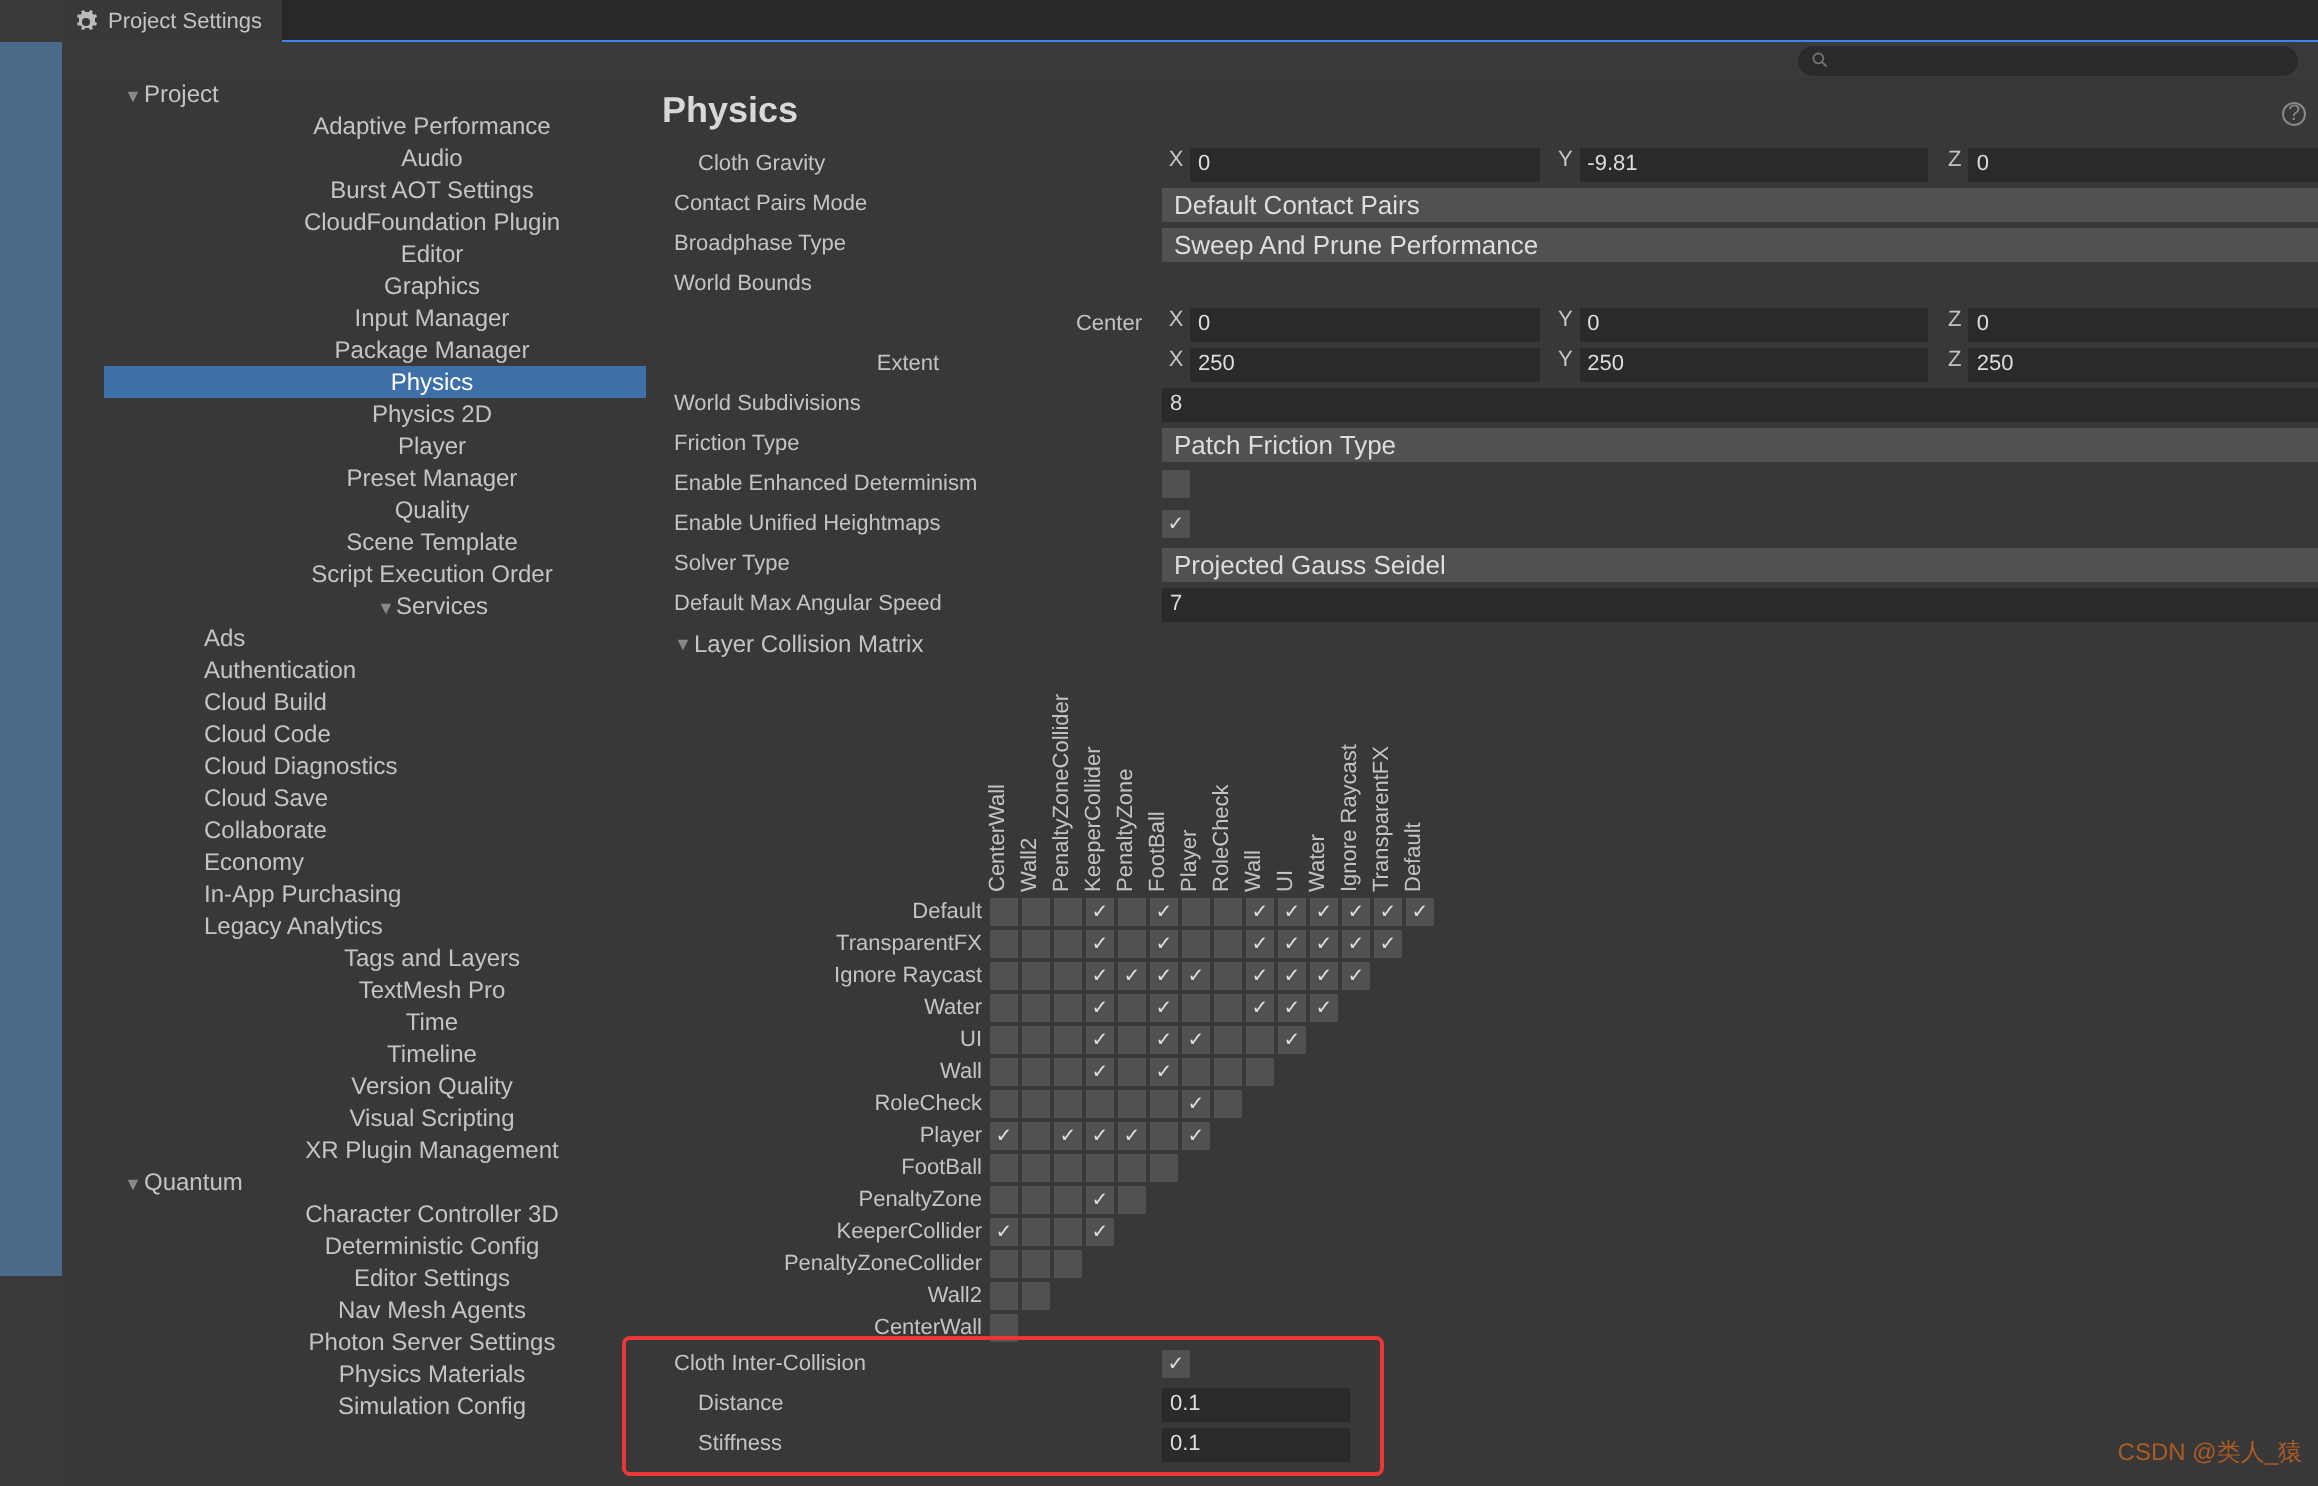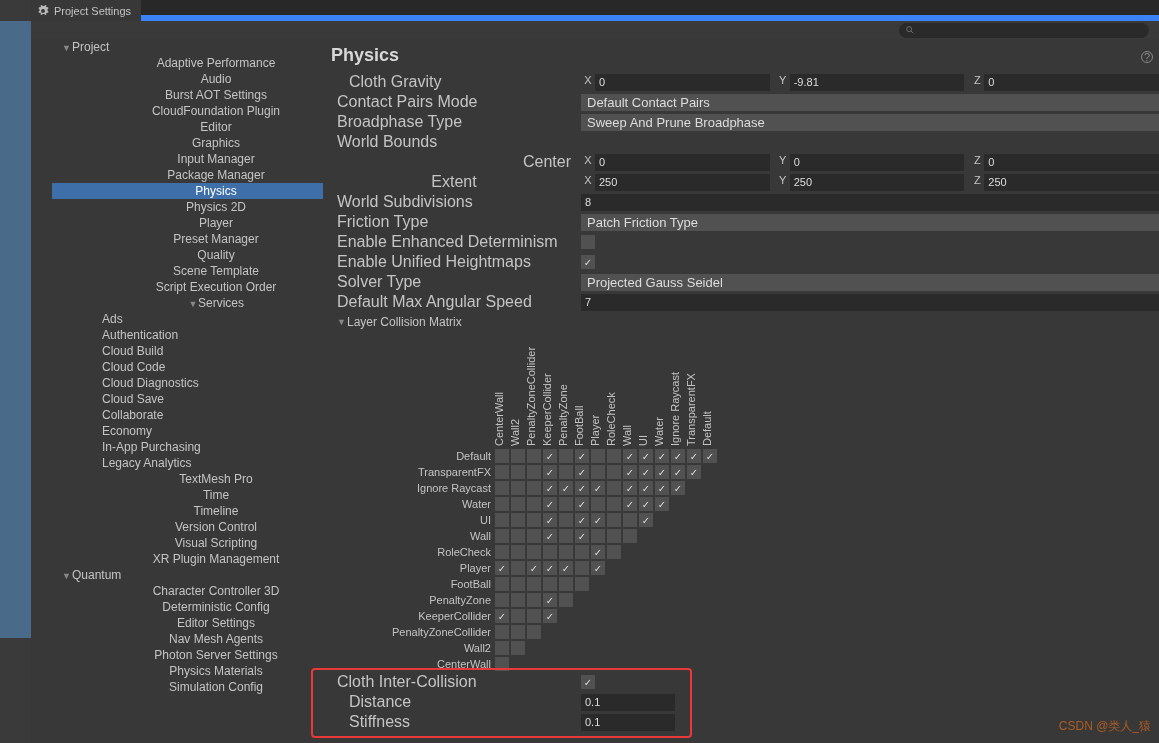--- a/index.html
+++ b/index.html
@@ -1,36 +1,36 @@
 <!DOCTYPE html>
 <html><head>
 <meta charset="utf-8">
 <style>
 * { margin:0; padding:0; box-sizing:border-box; font-family:Arial,Helvetica,sans-serif; }
 body { background:#383838; color:#c4c4c4; font-size:12px; width:1159px; height:743px; overflow:hidden; position:relative; }
 .left-strip { position:absolute; left:0; top:0; width:31px; height:743px; background:#4a6a8a; }
 .left-strip-top { position:absolute; left:0; top:0; width:31px; height:21px; background:#3a3a3a; }
 .left-strip-bottom { position:absolute; left:0; top:638px; width:31px; height:105px; background:#3a3a3a; }
-.tab-bar { position:absolute; left:31px; top:0; right:0; height:21px; background:#282828; border-bottom:6px solid #3b82f6; }
+.tab-bar { position:absolute; left:31px; top:0; right:0; height:21px; background:#282828; border-bottom:1px solid #3b82f6; }
 .tab { display:inline-flex; align-items:center; background:#383838; height:21px; padding:0 10px 0 6px; gap:5px; font-size:11px; color:#c4c4c4; }
 .tab .gear { width:12px; height:12px; }
 .search-row { position:absolute; left:31px; top:21px; right:0; height:18px; background:#3a3a3a; display:flex; justify-content:flex-end; align-items:center; padding-right:10px; }
 .search-box { width:250px; height:15px; background:#2a2a2a; border-radius:8px; display:flex; align-items:center; padding-left:6px; }
 .search-box svg { width:10px; height:10px; opacity:.6; }
 .sidebar { position:absolute; left:31px; top:39px; width:292px; bottom:0; background:#383838; overflow:hidden; border-right:1px solid #222;margin-left:21px; }
 .tree-item { height:16px; line-height:16px; white-space:nowrap; cursor:default; padding-left:6px; }
 .tree-item.selected { background:#3e6fa8; color:#fff; }
 .arrow { display:inline-block; width:10px; font-size:9px; color:#888; }
 .indent-0 { padding-left:10px; } .indent-1 { padding-left:37px;text-align:center; } .indent-2 { padding-left:50px; }
 .main { position:absolute; left:323px; top:39px; right:0; bottom:0; background:#383838; }
 .main-title { font-size:18px; font-weight:bold; color:#d8d8d8; padding:6px 0 0 8px; }
 .help-icon { position:absolute; right:6px; top:12px; color:#888; font-size:11px; border:1px solid #888; border-radius:50%; width:12px; height:12px; text-align:center; line-height:10px; }
 .props { padding:6px 0 0 14px; }
 .row { display:flex; align-items:center; height:20px; }
-.row .label { width:244px; color:#c4c4c4; font-size:16px; }
+.row .label { width:244px; color:#c4c4c4; font-size:11px; }
 .row .label.indent { padding-left:12px; }
 .val-str { flex:1; background:#515151; color:#ddd; height:17px; line-height:17px; padding-left:6px; font-size:13px; border:none; margin-right:0; }
 .val-num { flex:1; background:#2a2a2a; color:#ddd; height:17px; line-height:17px; padding-left:4px; font-size:11px; border:none; }
 .chk { width:14px; height:14px; background:#515151; display:inline-flex; align-items:center; justify-content:center; font-size:10px; color:#ddd; }
 .xyz { display:flex; flex:1; gap:0; }
 .xyz .lbl { width:14px; text-align:center; color:#c4c4c4; font-size:11px; }
 .xyz .num { flex:1; background:#2a2a2a; color:#ddd; height:17px; line-height:17px; padding-left:4px; font-size:11px; margin-right:6px; }
 .xyz .num:last-child{margin-right:0;}
 .foldout { display:flex; align-items:center; height:20px; }
 .foldout .arrow { width:10px; color:#888; }
@@ -90,24 +90,25 @@
     <div class="tree-item indent-2"><span>Ads</span></div>
     <div class="tree-item indent-2"><span>Authentication</span></div>
     <div class="tree-item indent-2"><span>Cloud Build</span></div>
     <div class="tree-item indent-2"><span>Cloud Code</span></div>
     <div class="tree-item indent-2"><span>Cloud Diagnostics</span></div>
     <div class="tree-item indent-2"><span>Cloud Save</span></div>
     <div class="tree-item indent-2"><span>Collaborate</span></div>
     <div class="tree-item indent-2"><span>Economy</span></div>
     <div class="tree-item indent-2"><span>In-App Purchasing</span></div>
     <div class="tree-item indent-2"><span>Legacy Analytics</span></div>
+    <div class="tree-item indent-1"><span>Tags and Layers</span></div>
     <div class="tree-item indent-1"><span>TextMesh Pro</span></div>
     <div class="tree-item indent-1"><span>Time</span></div>
     <div class="tree-item indent-1"><span>Timeline</span></div>
-    <div class="tree-item indent-1"><span>Version Control</span></div>
+    <div class="tree-item indent-1"><span>Version Quality</span></div>
     <div class="tree-item indent-1"><span>Visual Scripting</span></div>
     <div class="tree-item indent-1"><span>XR Plugin Management</span></div>
     <div class="tree-item indent-0"><span class="arrow">▼</span><span>Quantum</span></div>
     <div class="tree-item indent-1"><span>Character Controller 3D</span></div>
     <div class="tree-item indent-1"><span>Deterministic Config</span></div>
     <div class="tree-item indent-1"><span>Editor Settings</span></div>
     <div class="tree-item indent-1"><span>Nav Mesh Agents</span></div>
     <div class="tree-item indent-1"><span>Photon Server Settings</span></div>
     <div class="tree-item indent-1"><span>Physics Materials</span></div>
     <div class="tree-item indent-1"><span>Simulation Config</span></div>
@@ -129,21 +130,21 @@
           <span class="num">0</span>
       </div>
     </div>
 
     <div class="row">
       <div class="label">Contact Pairs Mode</div>
       <div class="val-str">Default Contact Pairs</div>
     </div>
     <div class="row">
       <div class="label">Broadphase Type</div>
-      <div class="val-str">Sweep And Prune Broadphase</div>
+      <div class="val-str">Sweep And Prune Performance</div>
     </div>
     <div class="row">
       <div class="label">World Bounds</div>
     </div>
     <div class="row">
       <div class="label" style="text-align:right;padding-right:10px">Center</div>
       <div class="xyz">
         <span class="lbl">X</span>
           <span class="num">0</span>
         <span class="lbl">Y</span>

